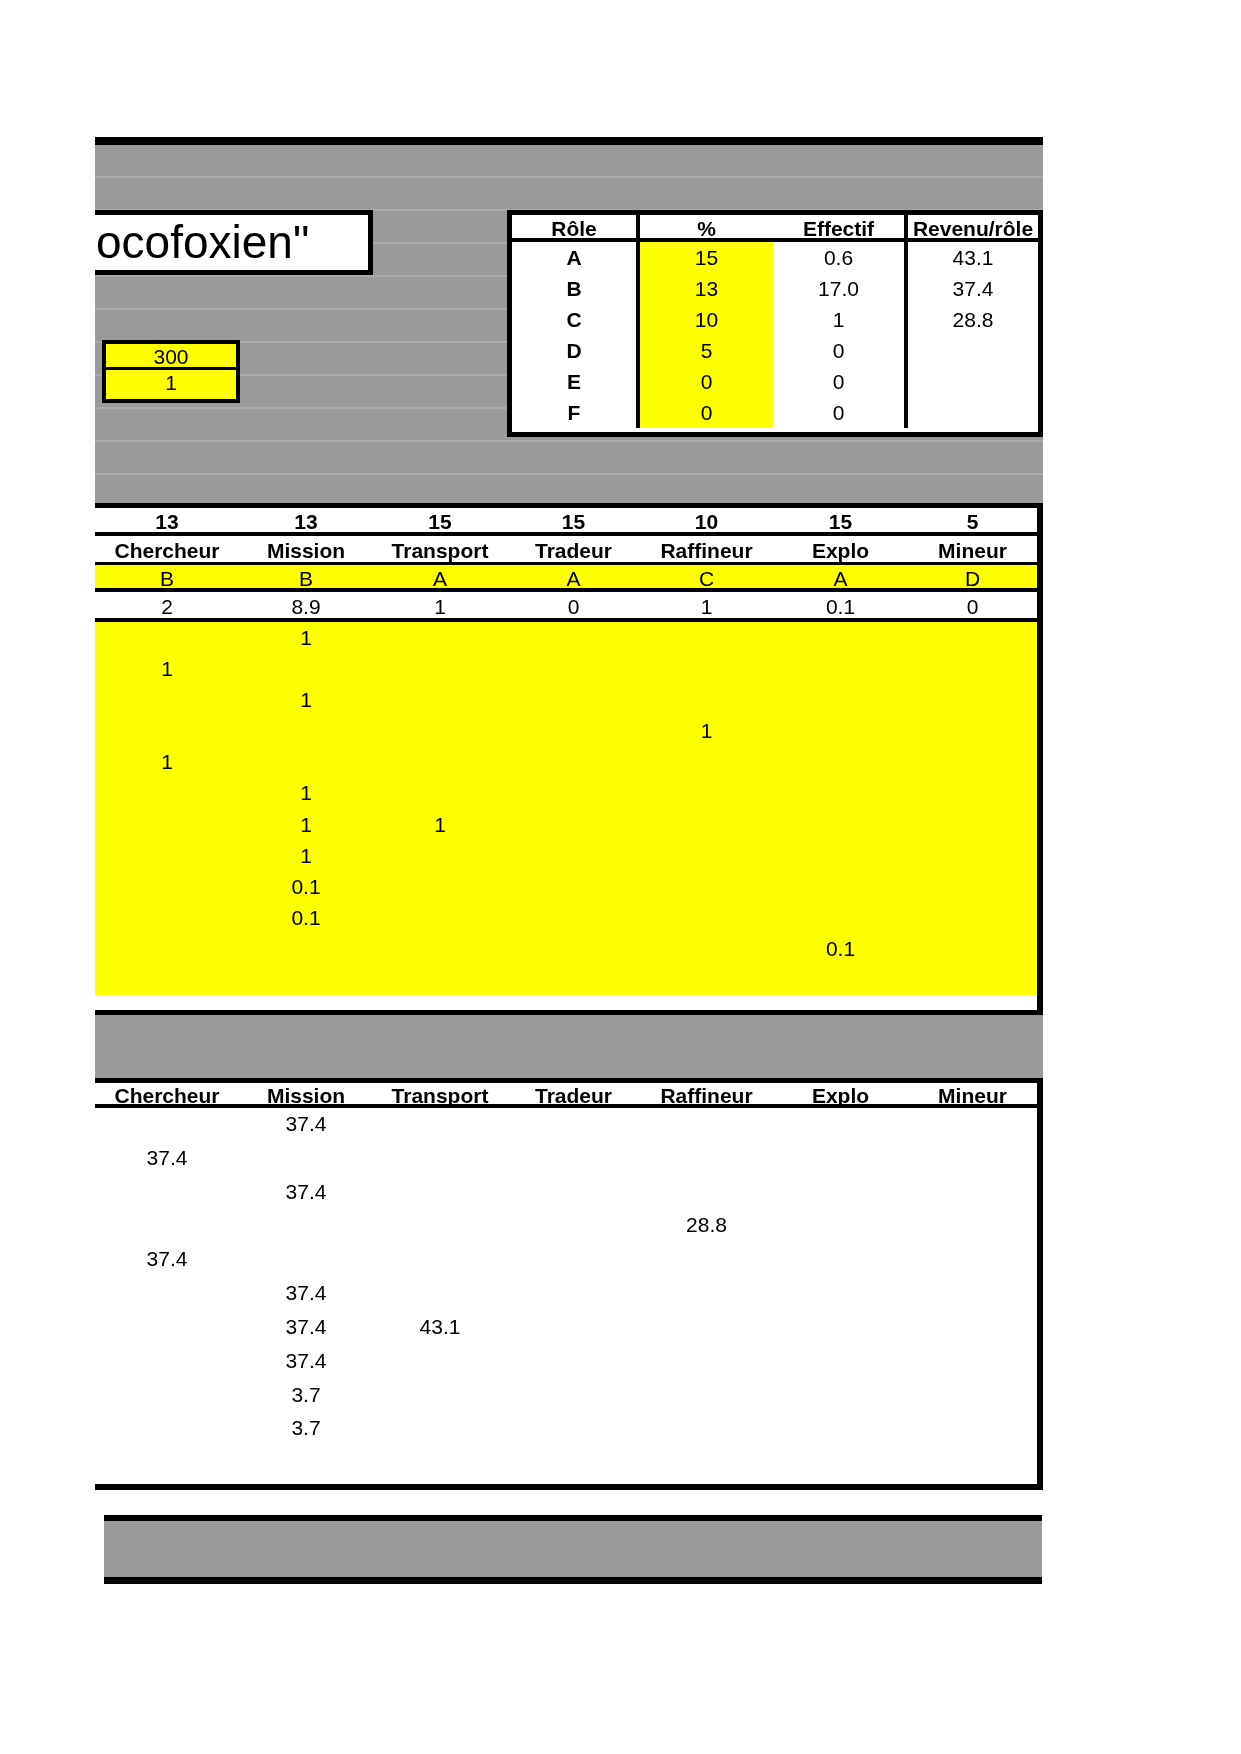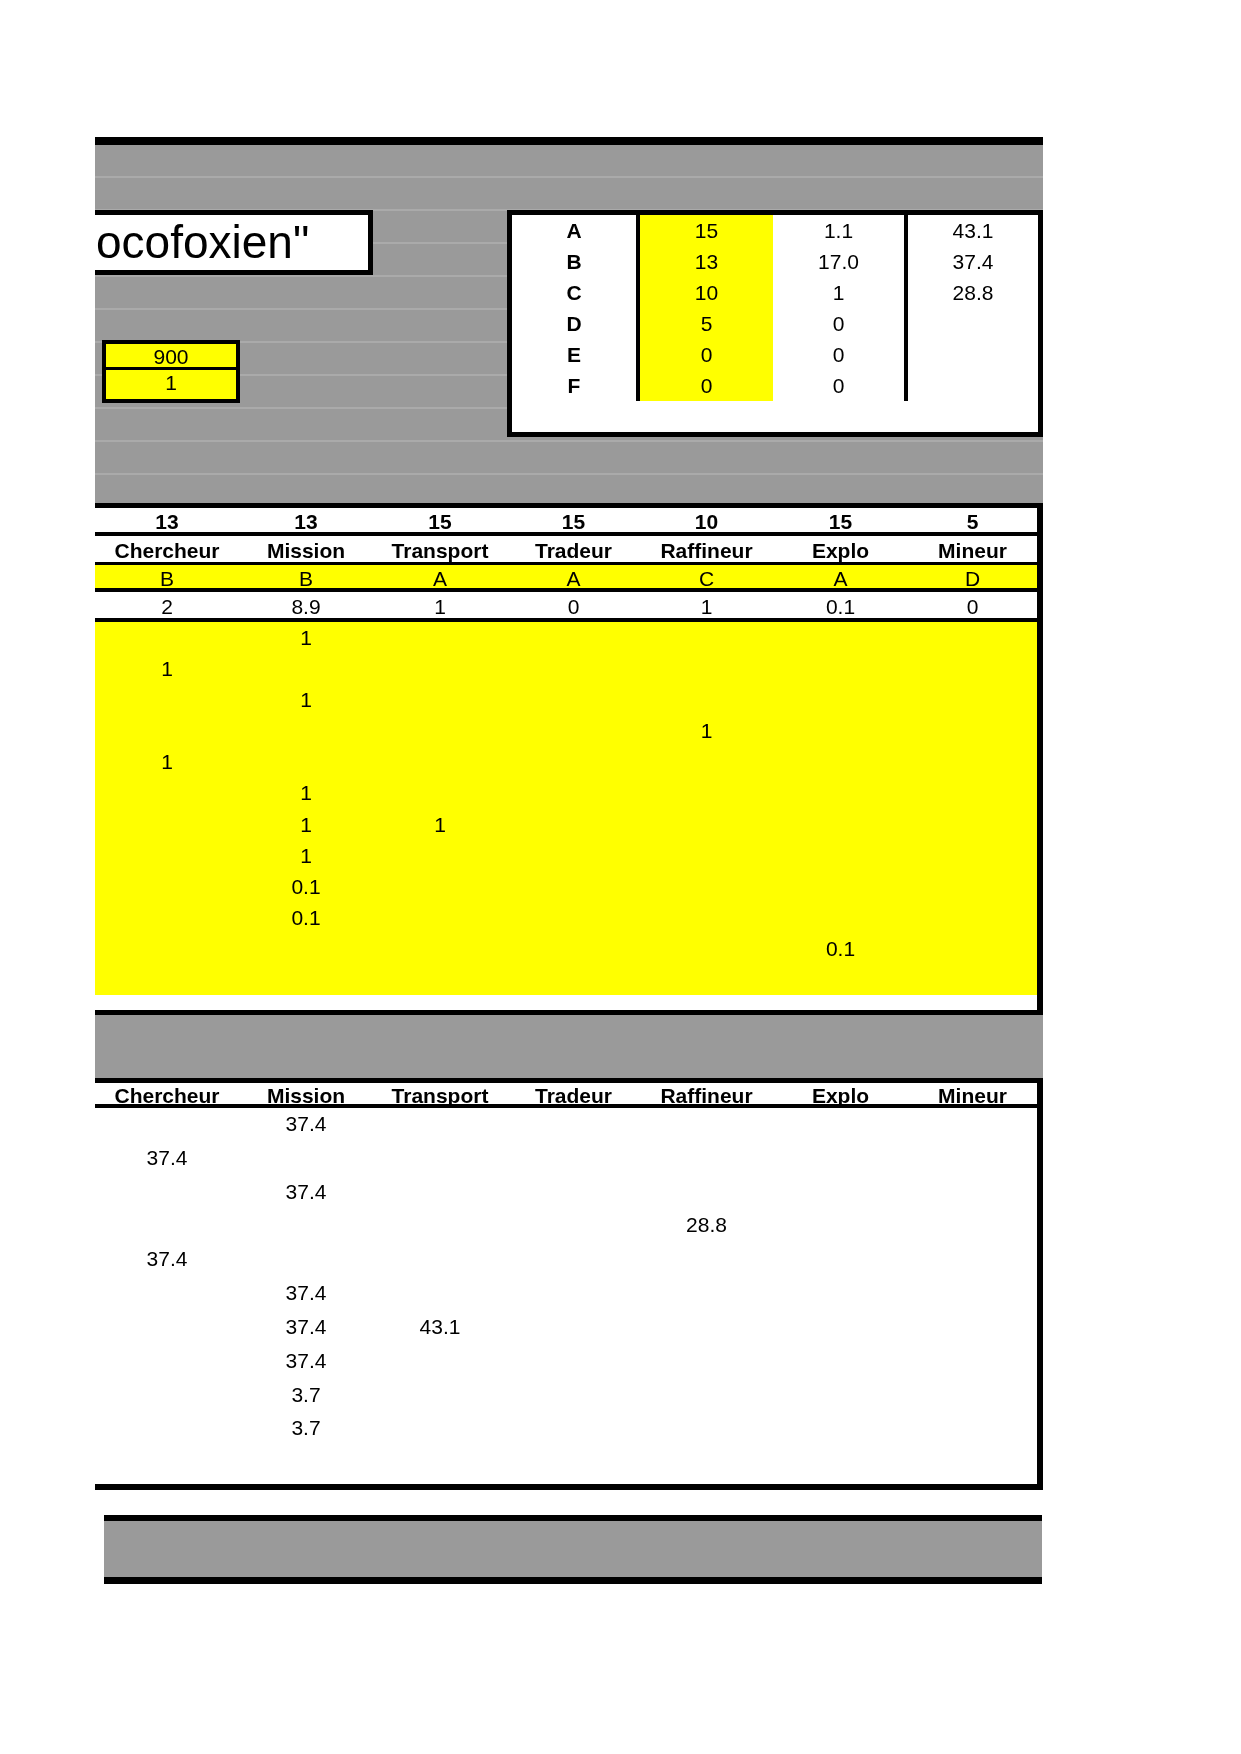--- a/index.html
+++ b/index.html
@@ -71,30 +71,36 @@
 
   <div class="top-band">
     <div class="gridlines"></div>
   </div>
 
   <div class="title-box">
     <span>ocofoxien"</span>
   </div>
 
   <div class="params-box">
-      <span class="cell">900</span>
+      <span class="cell">300</span>
       <span class="cell">1</span>
     </div>
 
   <div class="role-table">
+    <div class="rhead wrow4">
+        <span class="cell">Rôle</span>
+        <span class="cell">%</span>
+        <span class="cell">Effectif</span>
+        <span class="cell">Revenu/rôle</span>
+      </div>
     <div>
         <div class="rrow wrow4">
           <span class="cell">A</span>
           <span class="cell">15</span>
-          <span class="cell">1.1</span>
+          <span class="cell">0.6</span>
           <span class="cell">43.1</span>
         </div>
         <div class="rrow wrow4">
           <span class="cell">B</span>
           <span class="cell">13</span>
           <span class="cell">17.0</span>
           <span class="cell">37.4</span>
         </div>
         <div class="rrow wrow4">
           <span class="cell">C</span>

